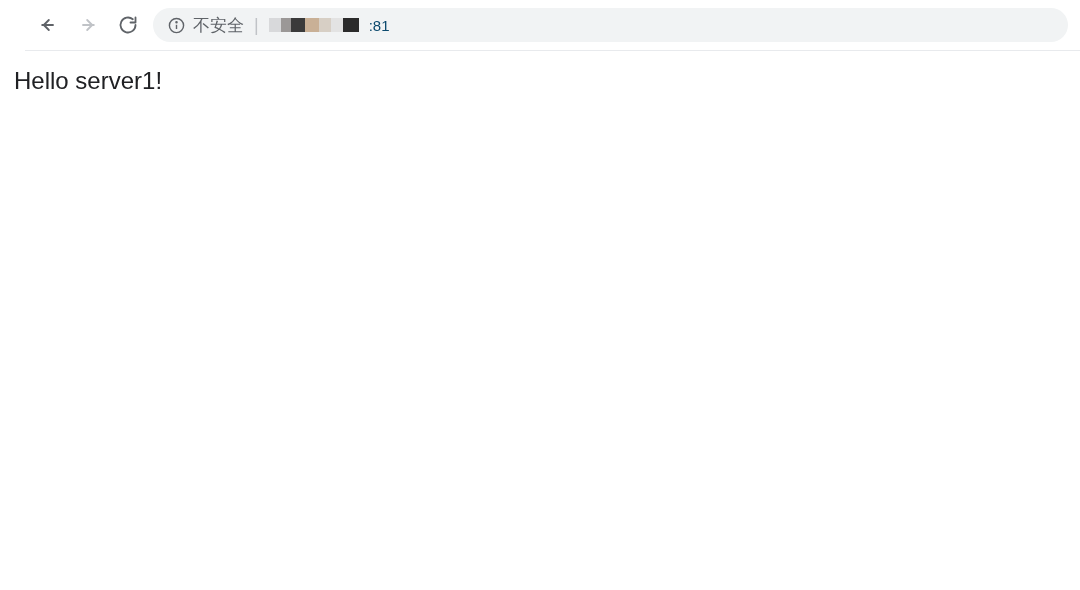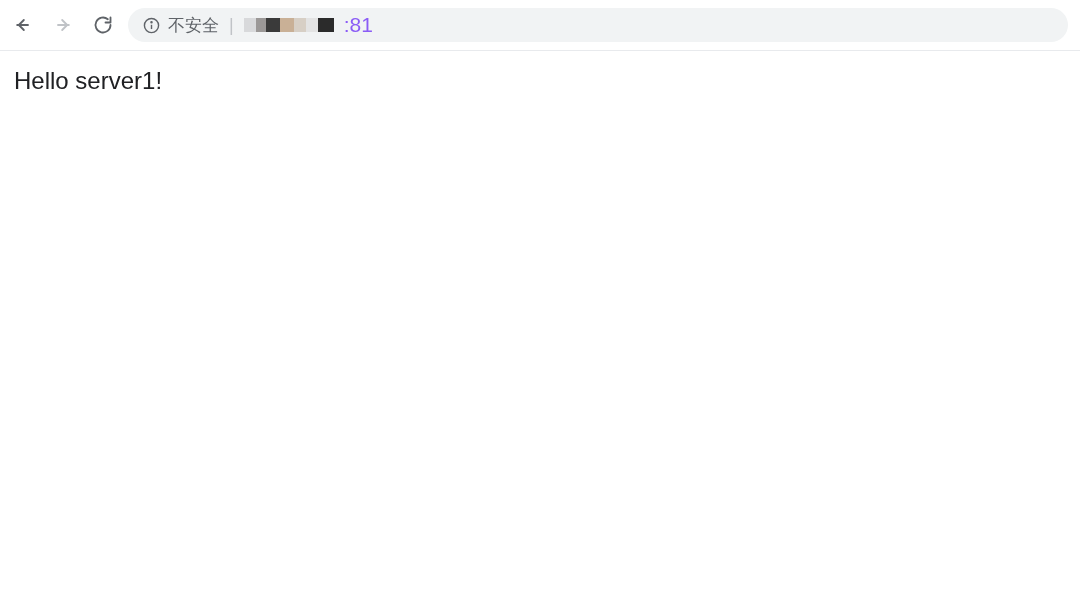--- a/index.html
+++ b/index.html
@@ -15,20 +15,21 @@
       overflow: hidden;
     }
     .toolbar {
       display: flex;
       align-items: center;
       height: 51px;
       background: #ffffff;
       padding: 0 12px;
       border-bottom: 1px solid #e8eaed;
       gap: 10px;
+      margin-left: 25px;
     }
     .nav-buttons {
       display: flex;
       align-items: center;
       gap: 18px;
       padding-right: 4px;
     }
     .icon-btn {
       width: 22px;
       height: 22px;
@@ -76,22 +77,22 @@
     .pixelated-host {
       display: flex;
       gap: 0;
       align-items: center;
       height: 20px;
     }
     .px-block {
       height: 14px;
     }
     .port-text {
-      color: #8b5cf6;
-      font-size: 21px;
+      color: #0c4a6e;
+      font-size: 15px;
       padding-left: 2px;
     }
     .content {
       padding: 16px 14px;
       font-size: 24px;
       color: #202124;
       font-family: Arial, sans-serif;
     }
   </style>
 </head>

